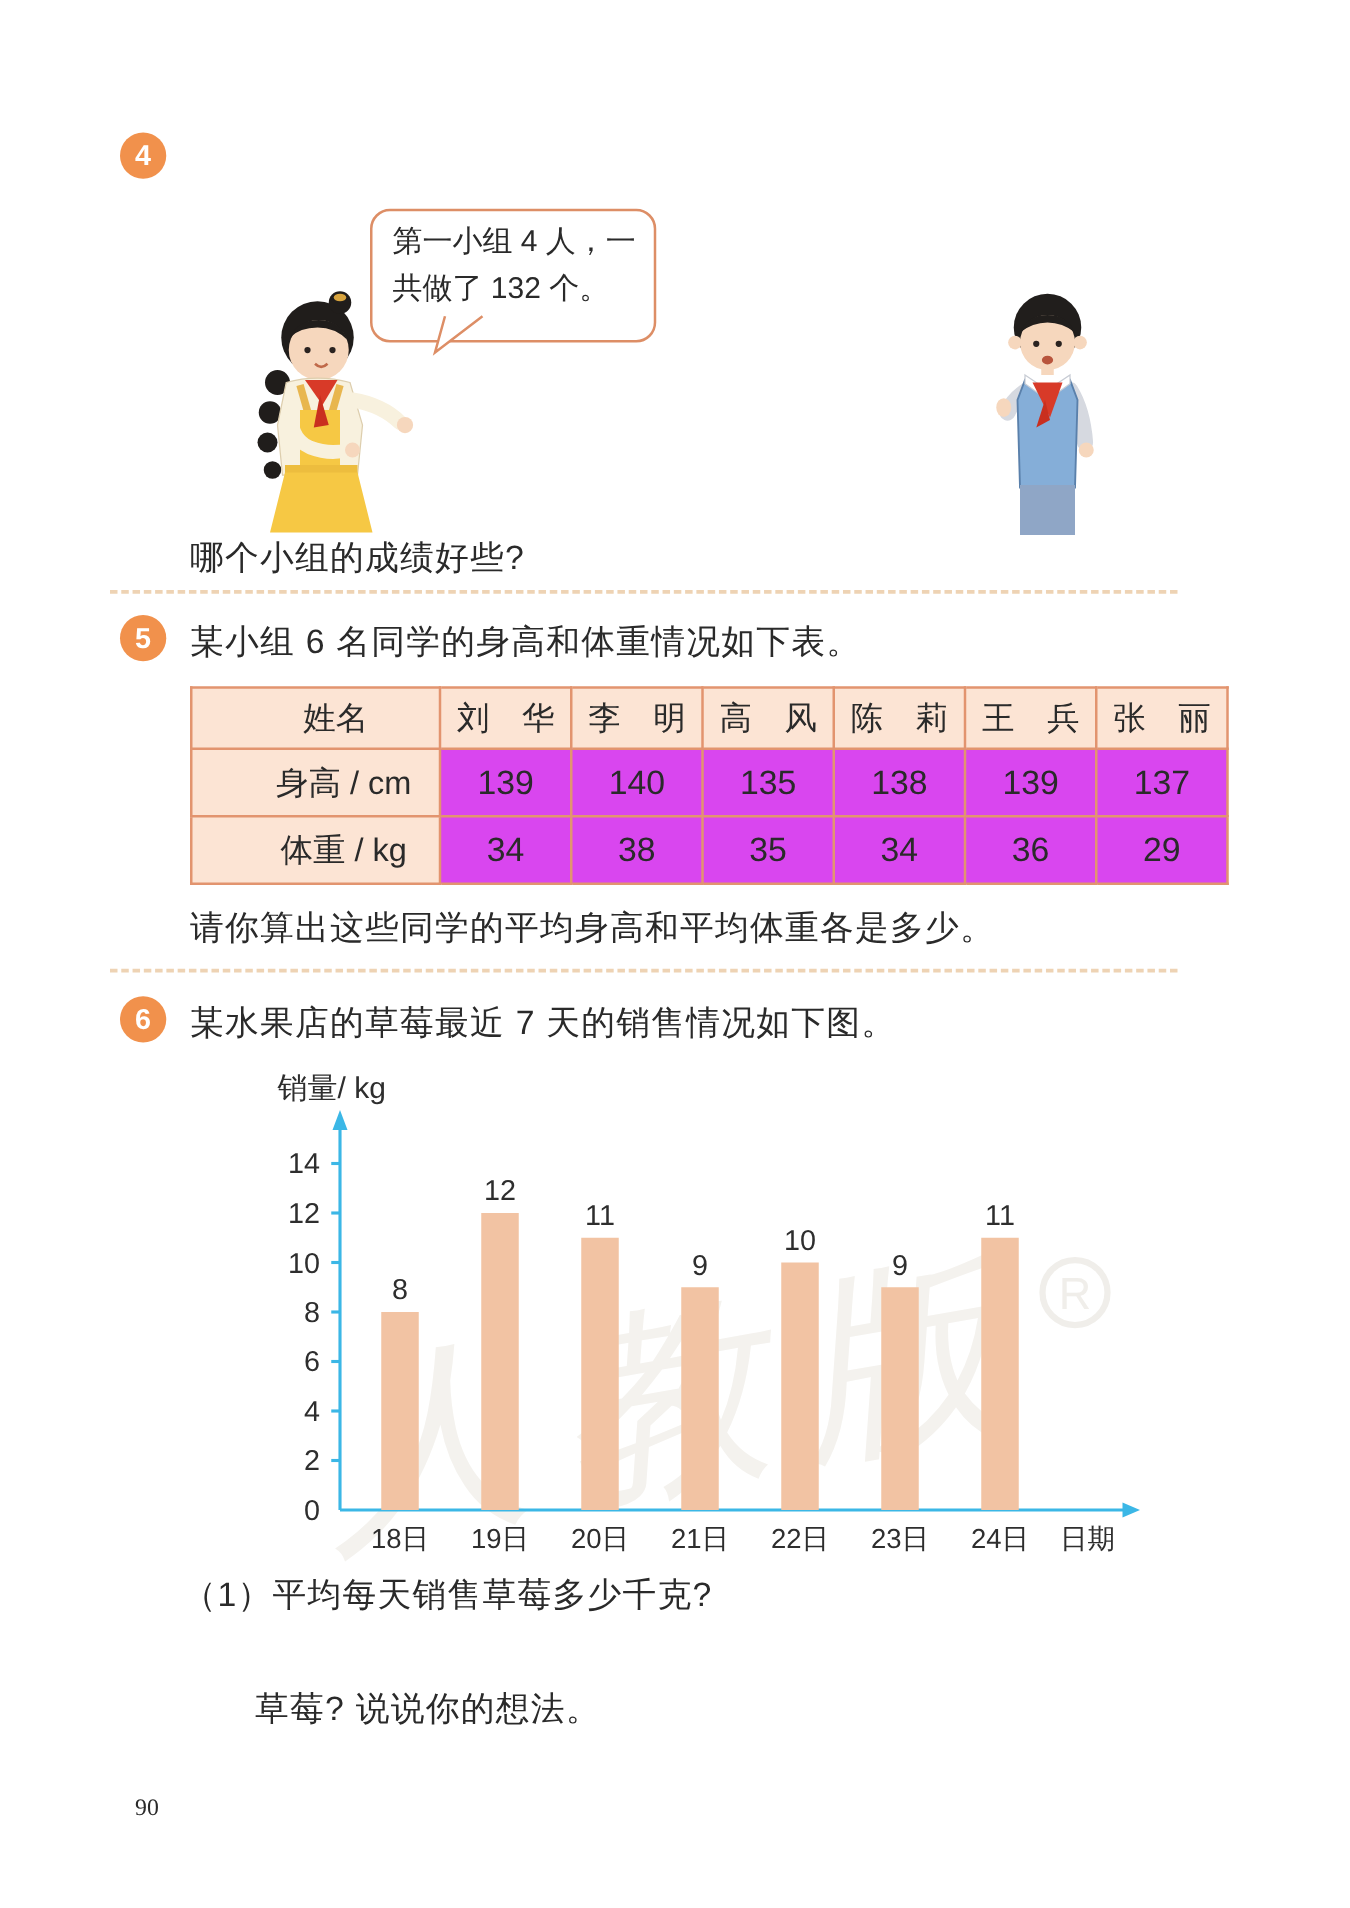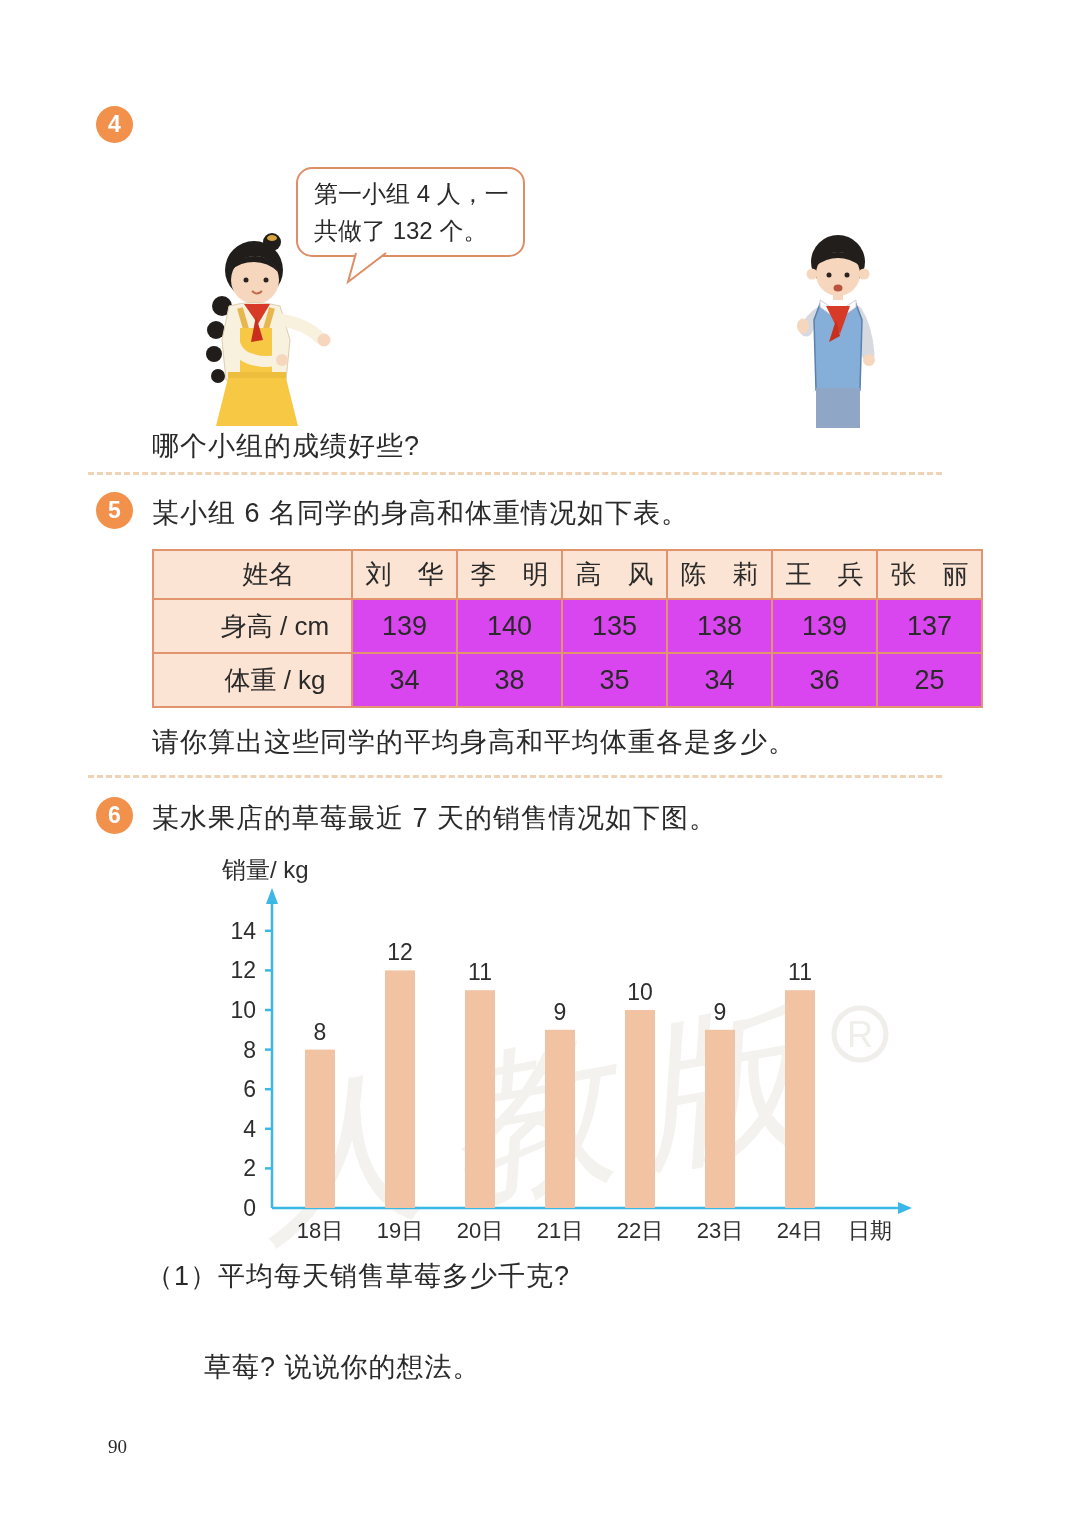--- a/index.html
+++ b/index.html
@@ -8,21 +8,21 @@
 
   .badge{position:absolute;width:37px;height:37px;border-radius:50%;background:#f1914c;
          color:#ffffff;font-size:23px;font-weight:bold;display:flex;align-items:center;
          justify-content:center;}
   .prob-title{position:absolute;font-size:27px;letter-spacing:1px;white-space:nowrap;}
   .body-text{position:absolute;font-size:27px;letter-spacing:1px;white-space:nowrap;}
 
   .divider{position:absolute;left:88px;width:854px;border-top:3px dashed #eed3b4;}
 
   .bubble{position:absolute;background:#ffffff;border:2px solid #dd8e66;border-radius:16px;
-          font-size:24px;line-height:37px;padding:6px 14px 6px 16px;white-space:nowrap;}
+          font-size:24px;line-height:37px;padding:6px 14px 23px 16px;white-space:nowrap;}
   .bubble svg.tail{position:absolute;}
 
   .illu{position:absolute;}
 
   table.stats{position:absolute;left:152px;top:549px;border-collapse:collapse;
               font-size:26px;table-layout:fixed;}
   table.stats th,table.stats td{border:2px solid #e2946f;text-align:center;padding:0;}
   table.stats .hdr{background:#fce4d4;height:47px;font-weight:normal;}
   table.stats .lbl{background:#fce4d4;font-weight:normal;padding-left:45px;}
   table.stats td{background:#d946ef;height:52px;font-size:27px;}
@@ -126,21 +126,21 @@
       <td>139</td>
       <td>137</td>
     </tr>
     <tr>
       <th class="lbl">体重 / kg</th>
       <td>34</td>
       <td>38</td>
       <td>35</td>
       <td>34</td>
       <td>36</td>
-      <td>25</td>
+      <td>29</td>
     </tr>
   </tbody>
     </table>
 
   <div class="body-text" style="left:152px;top:724px">请你算出这些同学的平均身高和平均体重各是多少。</div>
 
   <div class="divider" style="top:775px"></div>
 
   <div class="badge" style="left:96px;top:797px">6</div>
   <div class="prob-title" style="left:152px;top:800px">某水果店的草莓最近 7 天的销售情况如下图。</div>

